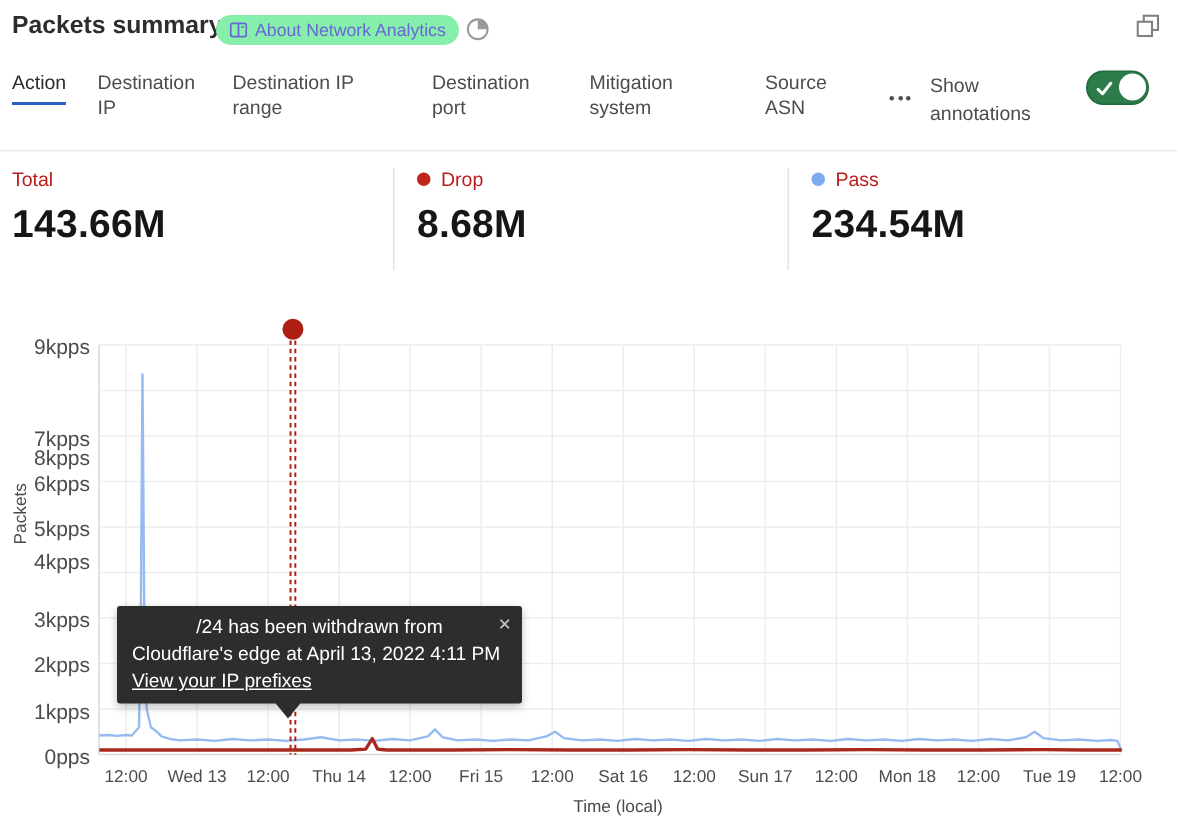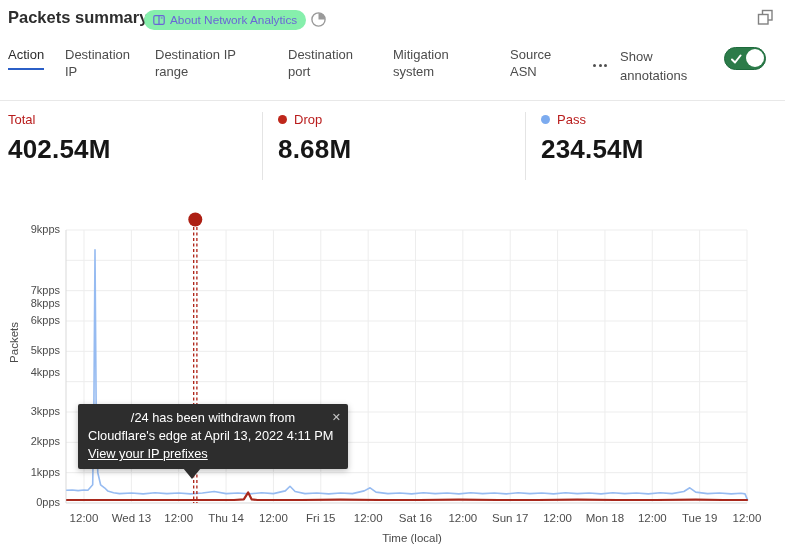--- a/index.html
+++ b/index.html
@@ -35,21 +35,21 @@
   .dot-red  { background:#bf271b; }
   .dot-blue { background:#7cabef; }
   .stat .val { margin-top:7px; font-size:26px; font-weight:600; color:#161616; letter-spacing:.2px; }
   .stat-sep { position:absolute; top:112px; width:1px; height:68px; background:#e4e4e4; }
 
   
   .chart { position:absolute; left:0; top:210px; width:785px; height:345px; }
   .chart svg.plot { position:absolute; left:0; top:0; }
   .ylabel { position:absolute; left:8px; top:112px; writing-mode:vertical-rl; transform:rotate(180deg);
             font-size:11.5px; color:#4a4a4a; }
-  .ytick { position:absolute; width:46px; left:14px; text-align:right; font-size:11px; color:#4c4c4c; }
+  .ytick { position:absolute; width:46px; left:14px; text-align:right; font-size:14px; color:#4c4c4c; }
   .xtick { position:absolute; width:56px; text-align:center; top:302px; font-size:11.5px; color:#4c4c4c; }
   .xlabel { position:absolute; left:357px; width:110px; text-align:center; top:322px; font-size:11.5px; color:#4a4a4a; }
 
   
   .tooltip { position:absolute; left:78px; top:194px; width:270px; background:#2d2d2d; color:#fff;
              font-size:12.8px; line-height:18px; padding:5px 10px 6px; border-radius:2px;
              box-shadow:0 2px 6px rgba(0,0,0,.25); }
   .tooltip .l1 { text-align:center; }
   .tooltip .link { color:#fff; text-decoration:underline; cursor:pointer; display:inline-block; }
   .tooltip .close { position:absolute; top:4px; right:7px; font-size:11px; color:#c9c9c9; cursor:pointer; }
@@ -110,21 +110,21 @@
     </svg>
   <span class="knob"></span>
 </div>
 
 <div class="tabs-divider"></div>
 
 <div class="stat" style="left:8px">
   <div class="lab-row">
       <span>Total</span>
     </div>
-  <div class="val">402.54M</div>
+  <div class="val">143.66M</div>
 </div>
 <div class="stat-sep" style="left:262px"></div>
 <div class="stat" style="left:278px">
   <div class="lab-row">
       <span class="dot dot-red"></span>
       <span>Drop</span>
     </div>
   <div class="val">8.68M</div>
 </div>
 <div class="stat-sep" style="left:525px"></div>

